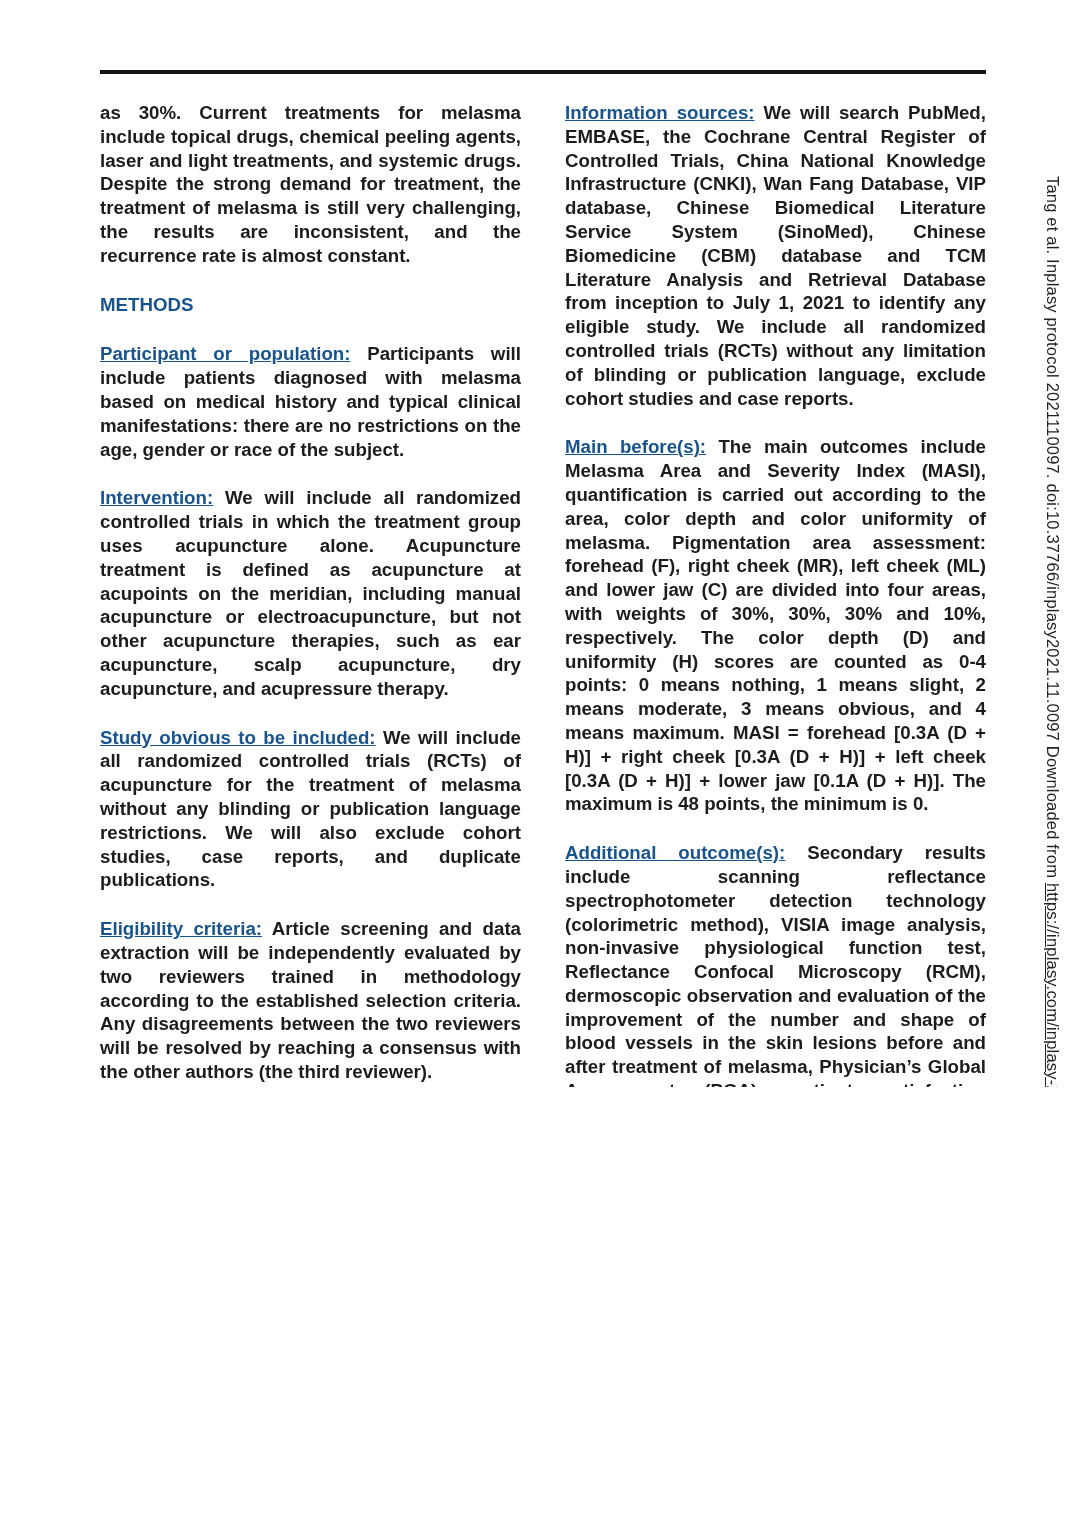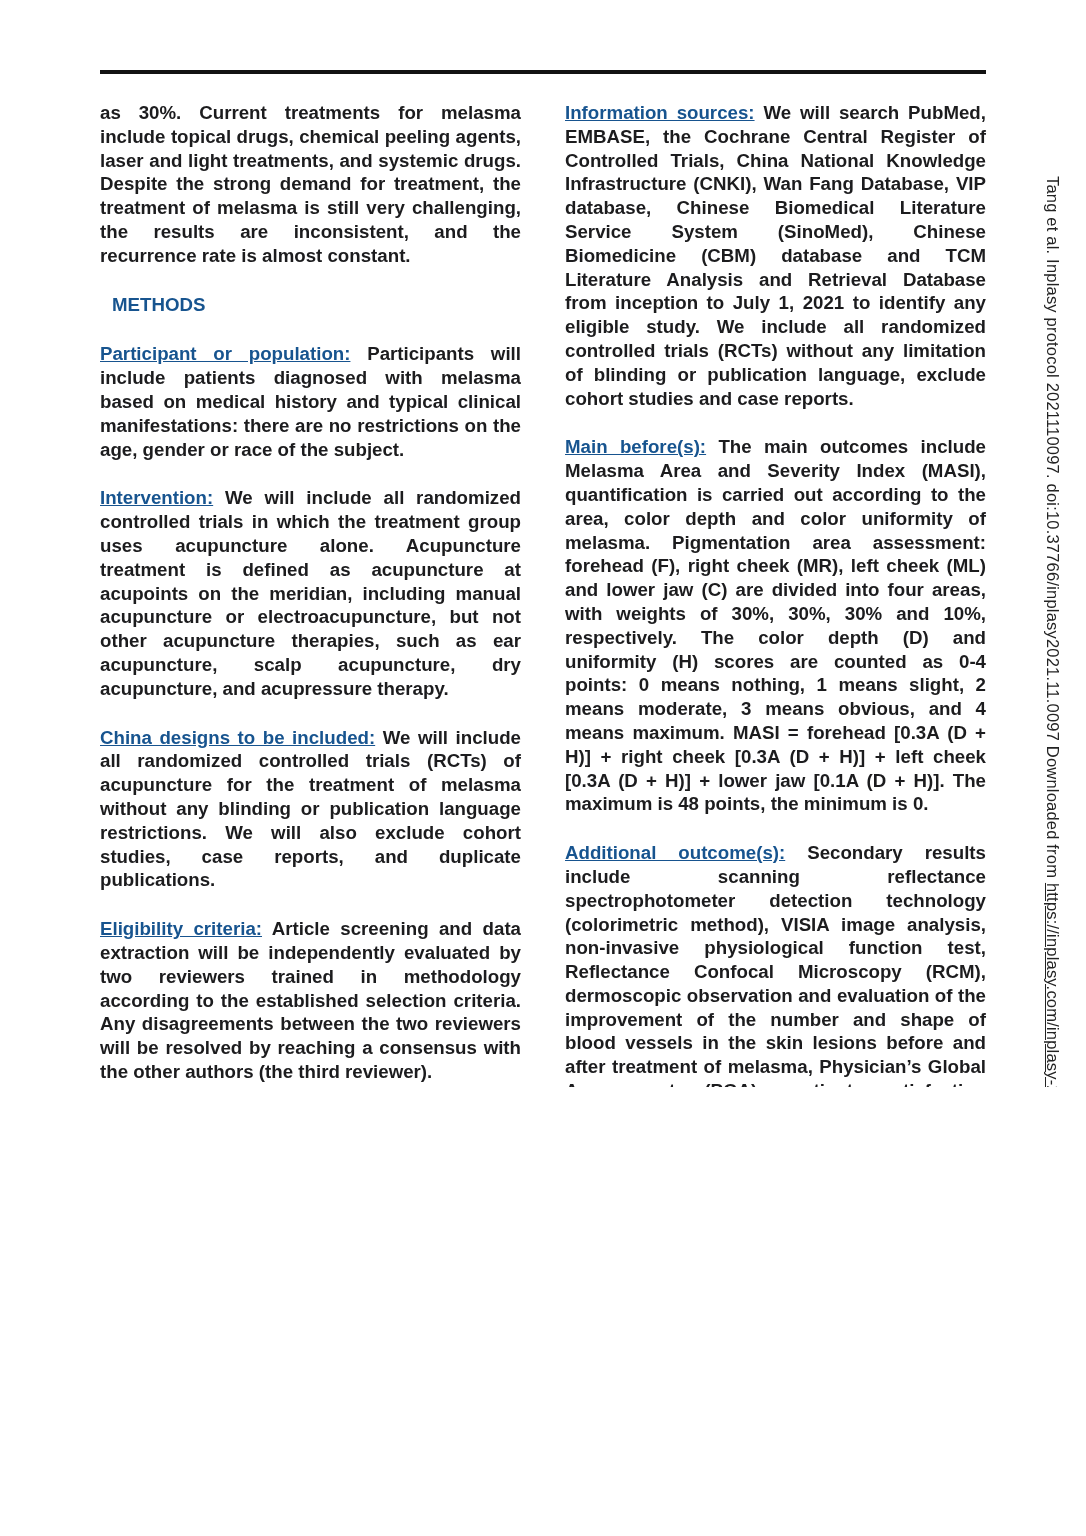--- a/index.html
+++ b/index.html
@@ -34,21 +34,21 @@
     font-size: 18.7px;
     font-weight: bold;
     line-height: 23.8px;
     color: #1c1c1e;
     text-align: justify;
   }
   .col p { margin: 0 0 25px 0; }
   .col p.heading {
     color: #17548f;
     text-align: left;
-    margin: 6px 0 26px 12px;
+    margin: 6px 0 26px 0;
   }
   .lbl { color: #17548f; text-decoration: underline; }
 
   .sidebar {
     position: absolute;
     left: 1062px;
     top: 176px;
     width: 1140px;
     transform: rotate(90deg);
     transform-origin: 0 0;
@@ -105,21 +105,21 @@
         <span>Participants will include patients diagnosed with melasma based on medical history and typical clinical manifestations: there are no restrictions on the age, gender or race of the subject.</span>
       </p>
 
       <p>
         <span class="lbl">Intervention:</span>
         <span>We will include all randomized controlled trials in which the treatment group uses acupuncture alone. Acupuncture treatment is defined as acupuncture at acupoints on the meridian, including manual acupuncture or electroacupuncture, but not other acupuncture therapies, such as ear acupuncture, scalp acupuncture, dry acupuncture, and acupressure therapy.</span>
       </p>
 
 
       <p>
-        <span class="lbl">China designs to be included:</span>
+        <span class="lbl">Study obvious to be included:</span>
         <span>We will include all randomized controlled trials (RCTs) of acupuncture for the treatment of melasma without any blinding or publication language restrictions. We will also exclude cohort studies, case reports, and duplicate publications.</span>
       </p>
 
       <p>
         <span class="lbl">Eligibility criteria:</span>
         <span>Article screening and data extraction will be independently evaluated by two reviewers trained in methodology according to the established selection criteria. Any disagreements between the two reviewers will be resolved by reaching a consensus with the other authors (the third reviewer).</span>
       </p>
     </div>
 
     <div class="col">

